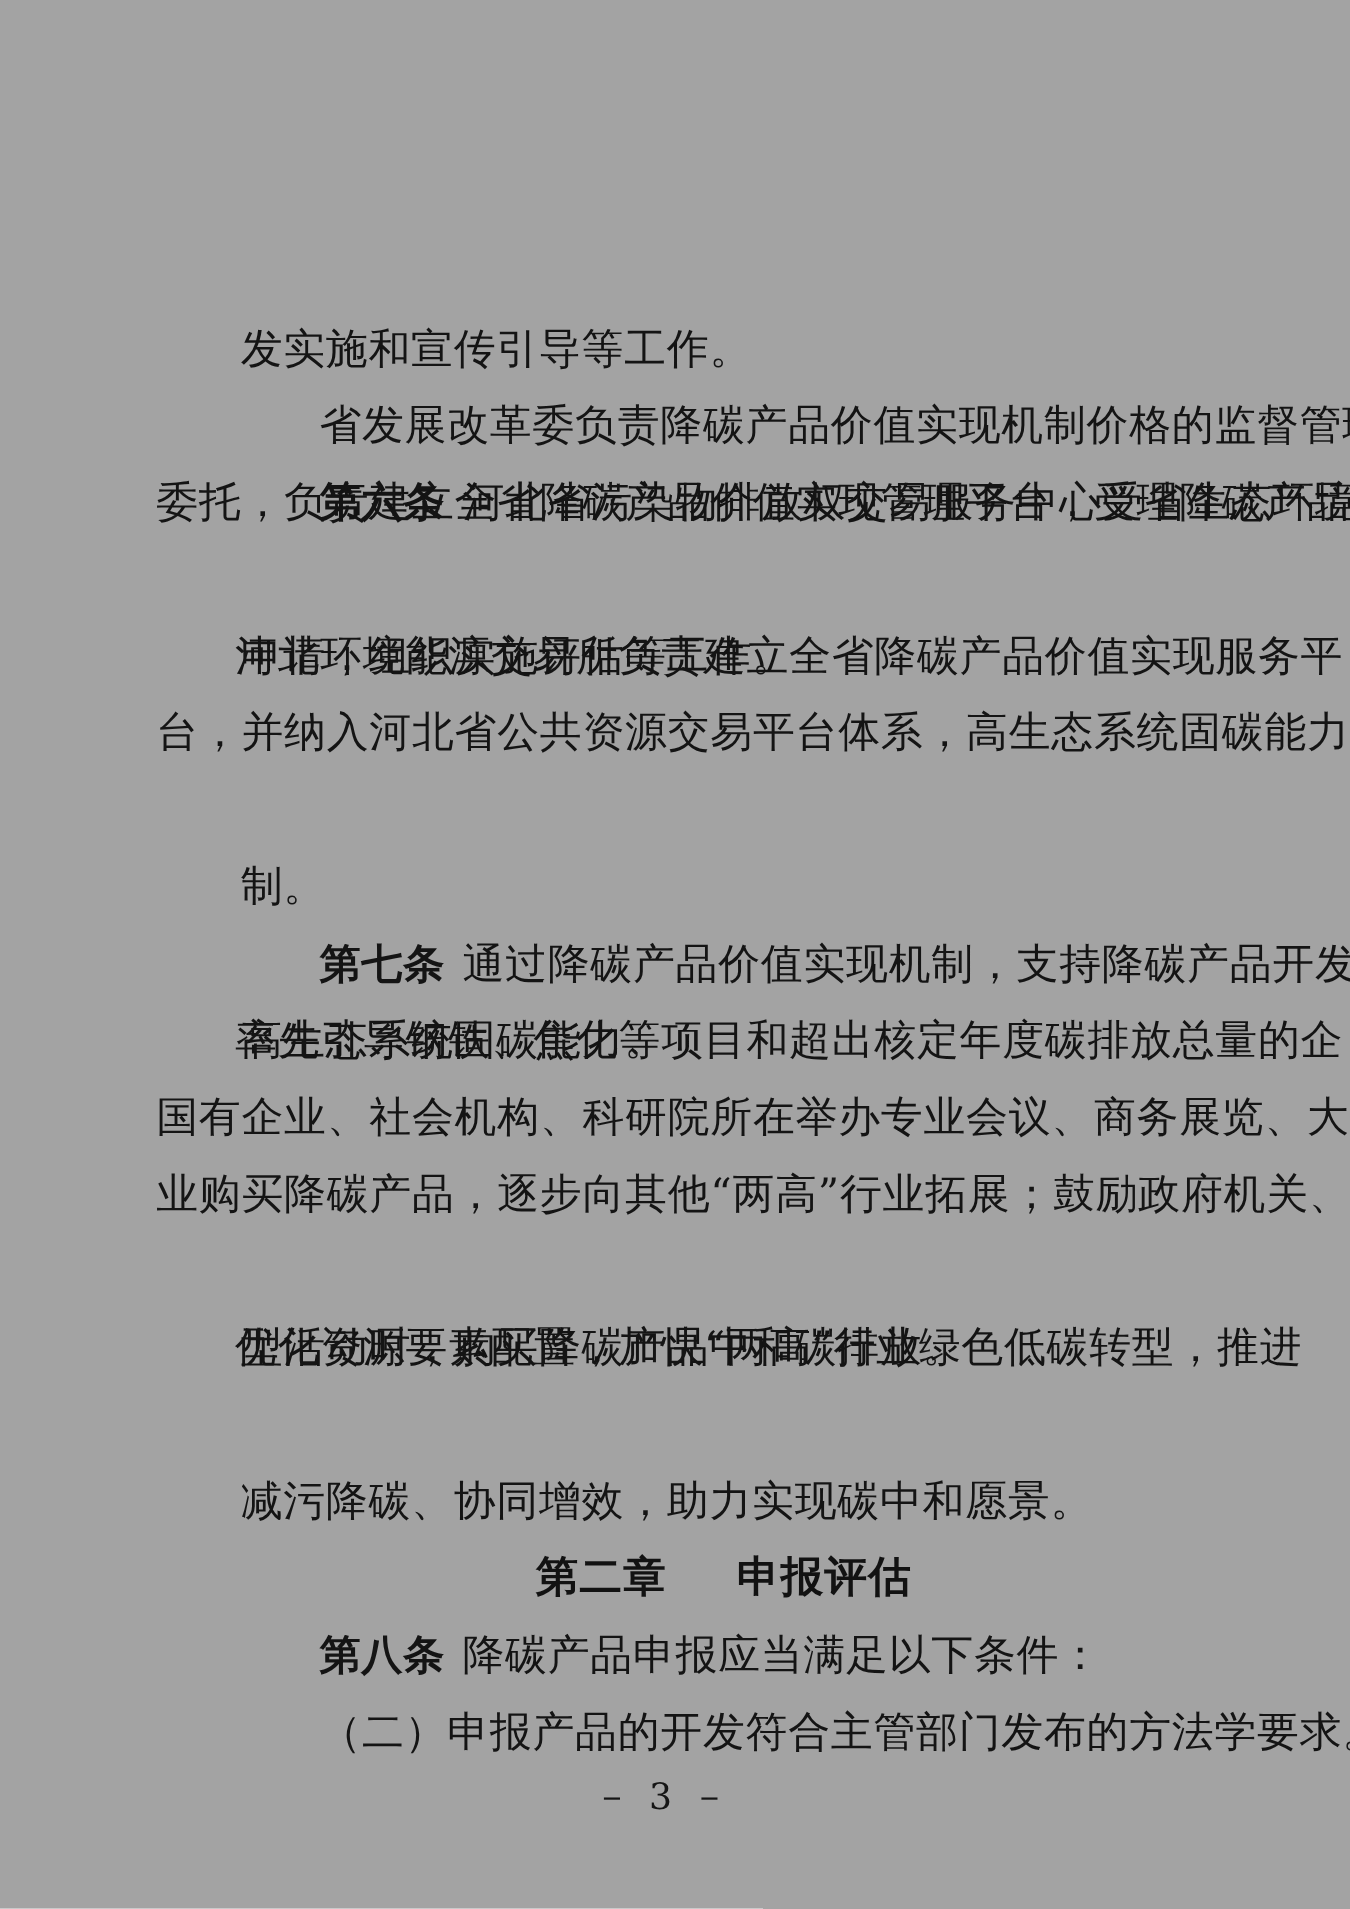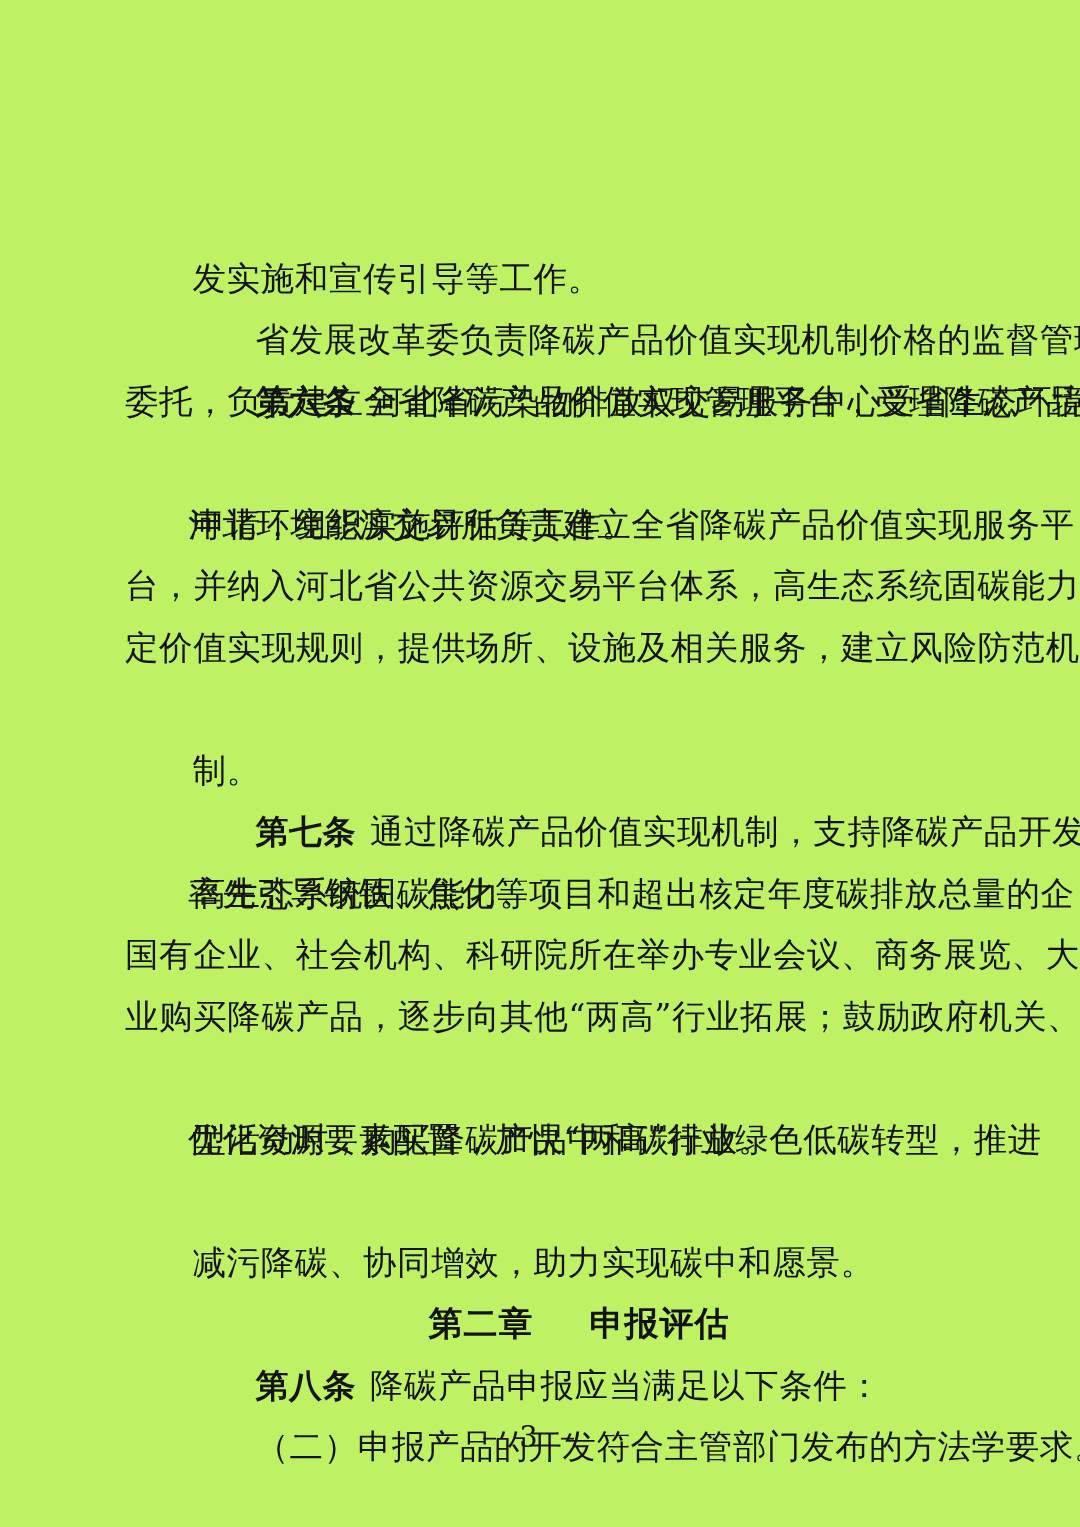--- a/index.html
+++ b/index.html
@@ -6,21 +6,21 @@
   html, body {
     margin: 0;
     padding: 0;
     background: #ffffff;
   }
 
   .page {
     position: relative;
     width: 1080px;
     height: 1527px;
-    background: #bef264;
+    background: #a3a3a3;
     margin: 0 auto;
     overflow: hidden;
     font-family: "DejaVu Serif", "Liberation Serif", serif;
     color: #111111;
     -webkit-font-smoothing: antialiased;
   }
 
   
   .textblock {
     position: absolute;
@@ -128,23 +128,20 @@
     </div>
 
     <div class="line body-line just just-indent">
       <span>河北环境能源交易所负责建立全省降碳产品价值实现服务平</span>
     </div>
 
     <div class="line body-line just">
       <span>台，并纳入河北省公共资源交易平台体系，高生态系统固碳能力</span>
     </div>
 
-    <div class="line body-line just">
-      <span>定价值实现规则，提供场所、设施及相关服务，建立风险防范机</span>
-    </div>
 
     <div class="line body-line">
       <span>制。</span>
     </div>
 
     <div class="line body-line indent">
       <span class="art">第七条</span><span class="art-gap"></span><span>通过降碳产品价值实现机制，支持降碳产品开发，提</span>
     </div>
 
     <div class="line body-line">

